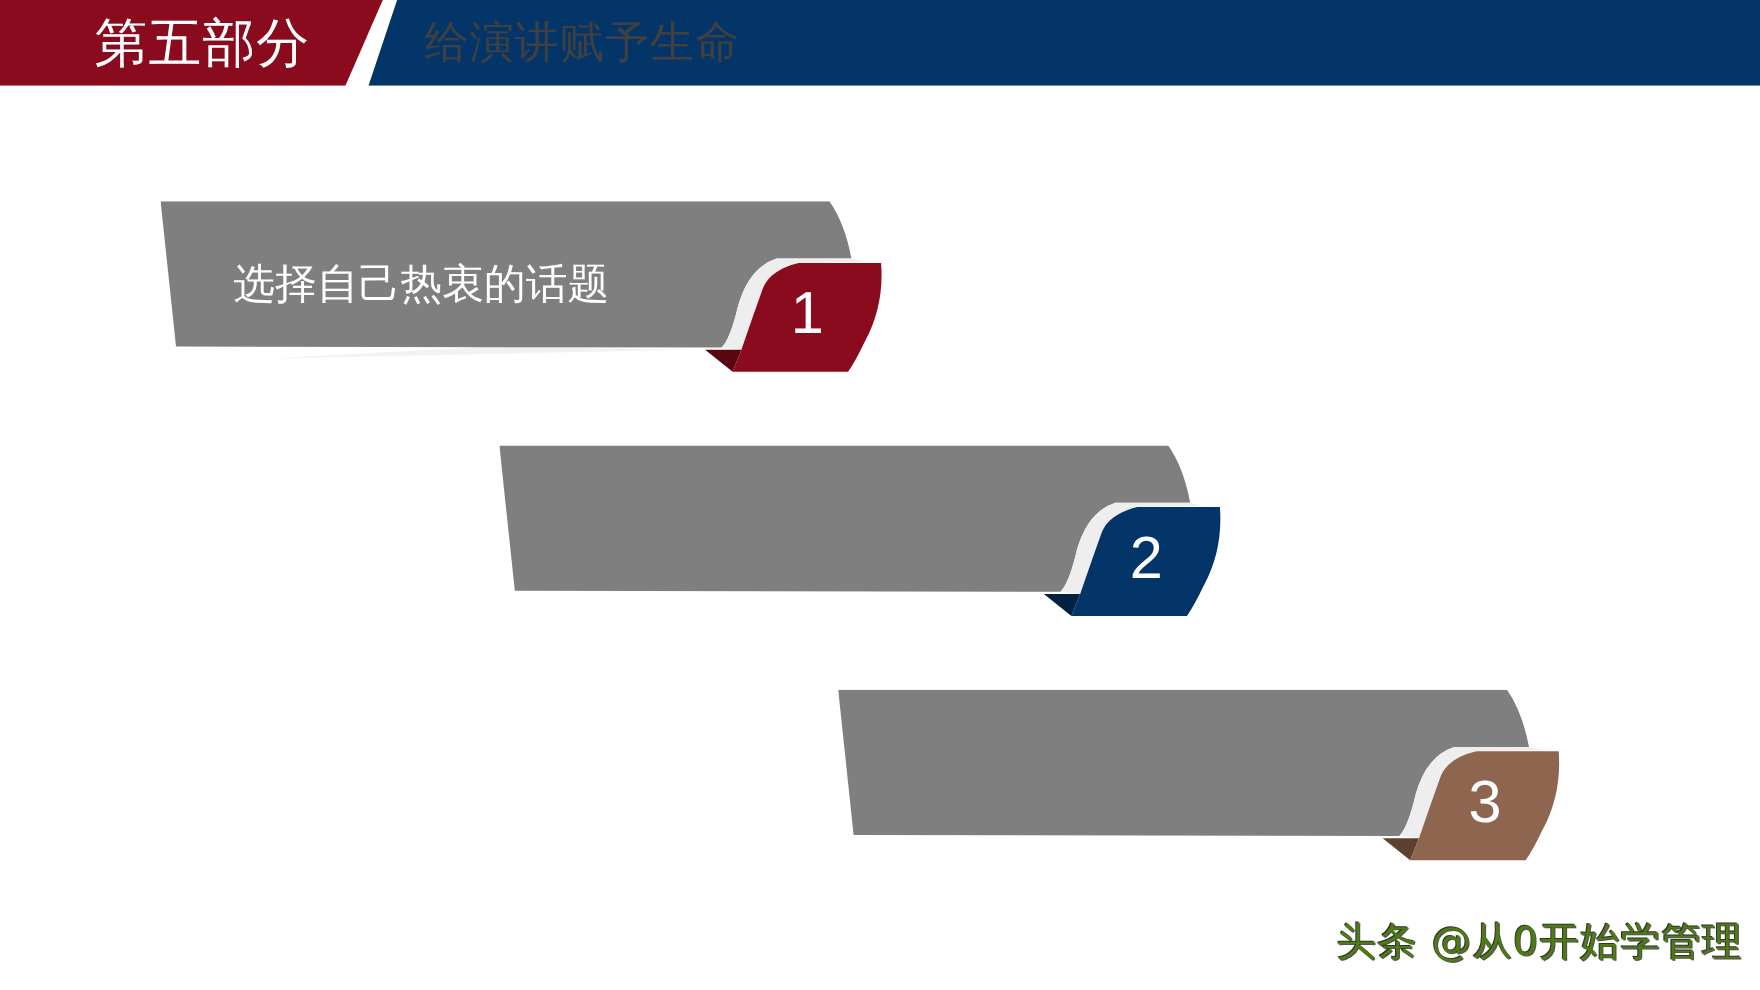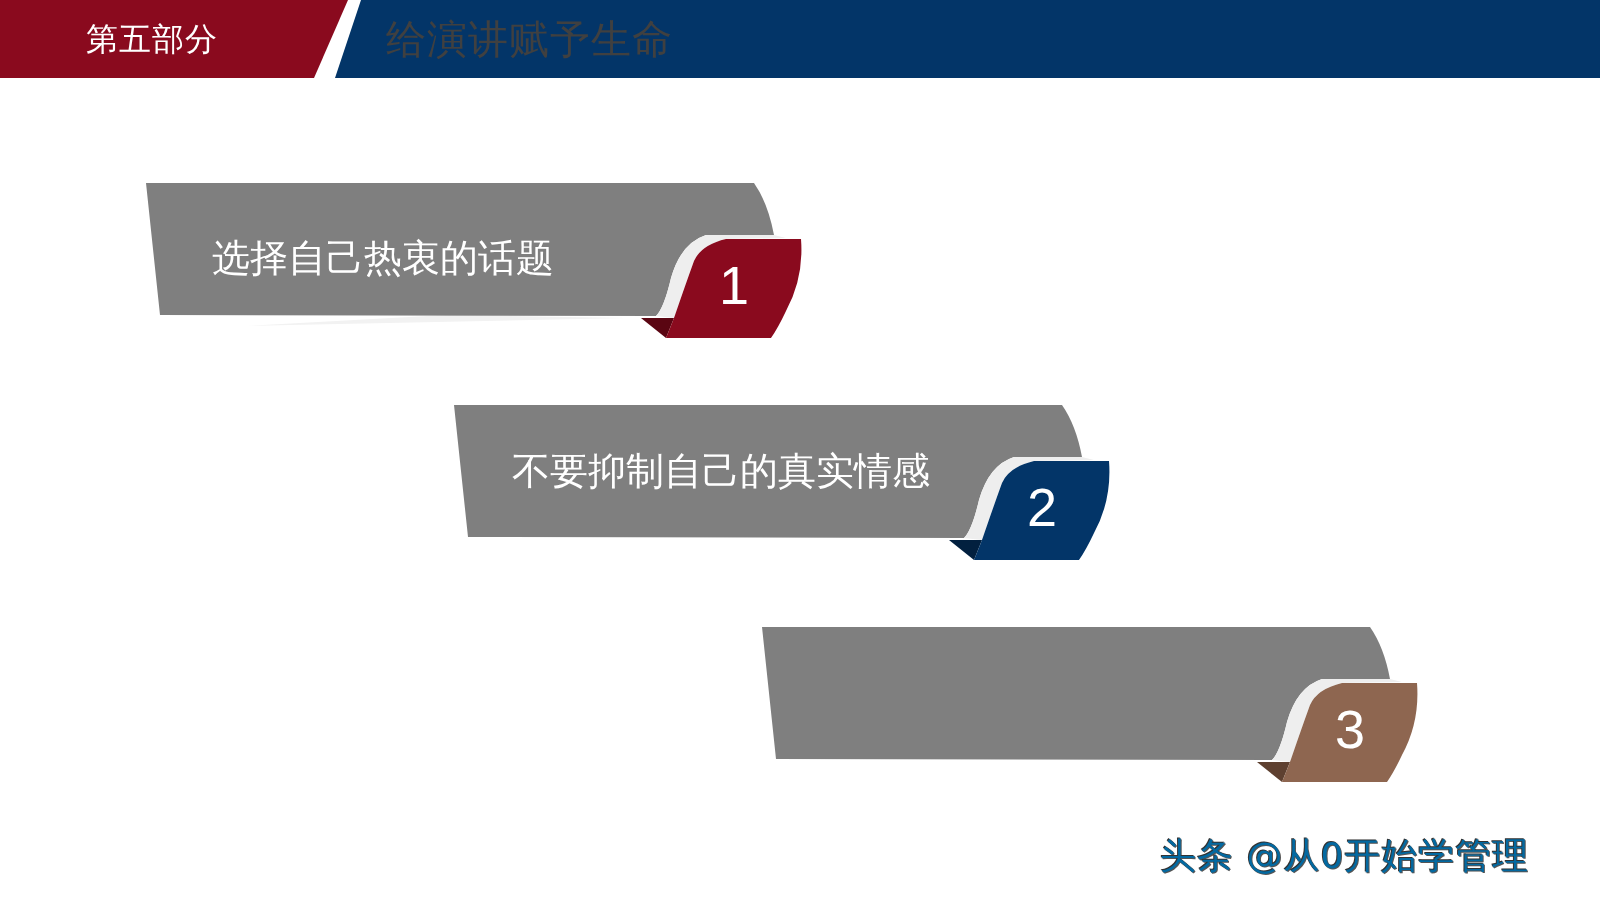--- a/index.html
+++ b/index.html
@@ -5,38 +5,38 @@
   html, body { margin:0; padding:0; }
   body {
     width:1600px; height:900px; position:relative; overflow:hidden;
     background:#ffffff;
     font-family:"DejaVu Sans","Liberation Sans",sans-serif;
   }
   .header { position:absolute; left:0; top:0; width:1600px; height:78px; }
   .header svg { position:absolute; left:0; top:0; }
   .section-label {
     position:absolute; left:86px; top:12px; height:54px; line-height:54px;
-    color:#ffffff; font-size:32px; letter-spacing:1px;
+    color:#ffffff; font-size:48px; letter-spacing:1px;
   }
   .section-title {
     position:absolute; left:386px; top:12px; height:54px; line-height:54px;
     color:#404040; font-size:40px; letter-spacing:1px;
   }
   .card { position:absolute; width:680px; height:170px; }
   .card svg { position:absolute; left:0; top:0; }
   .card-text {
     position:absolute; color:#ffffff; font-size:38px; white-space:nowrap;
     line-height:46px;
   }
   .card-num {
     position:absolute; color:#ffffff; font-size:54px; width:80px; text-align:center;
     font-family:"Liberation Sans","DejaVu Sans",sans-serif; line-height:60px;
   }
   .watermark {
-    position:absolute; left:1160px; top:832px; font-size:36px; color:#0369a1;
+    position:absolute; left:1215px; top:832px; font-size:36px; color:#4d7c0f;
     text-shadow: -1px -1px 0 #333, 1px 1px 0 #555, 0 0 1px #222;
     white-space:nowrap; letter-spacing:1px;
   }
 </style>
 </head>
 <body>
 
 <div class="header">
   <svg width="1600" height="78">
     <polygon points="0,0 348,0 314,78 0,78" fill="#8a0a1e"></polygon>
@@ -58,21 +58,20 @@
   <div class="card-num" style="left:548px; top:72px;">1</div>
 </div>
 
 <div class="card" style="left:454px; top:405px;">
   <svg width="680" height="170">
     <path d="M0,0 L608,0 Q622,20 628,52 L560,52 Q535,60 525,95 Q518,125 510,133 L14,132 Z" fill="#7f7f7f"></path>
     <path d="M628,52 L560,52 Q535,60 525,95 Q518,125 510,133 L528,135 Q540,100 548,78 Q555,62 580,56 L640,55 Z" fill="#eeeeee"></path>
     <polygon points="495,135 528,135 520,155" fill="#02203f"></polygon>
     <path d="M580,56 L655,56 Q658,95 640,128 Q632,145 625,155 L520,155 L528,135 Q540,100 548,78 Q555,62 580,56 Z" fill="#033568"></path>
   </svg>
-  <div class="card-text" style="left:58px; top:43px;">不要抑制自己的真实情感</div>
   <div class="card-num" style="left:548px; top:72px;">2</div>
 </div>
 
 <div class="card" style="left:762px; top:627px;">
   <svg width="680" height="170">
     <path d="M0,0 L608,0 Q622,20 628,52 L560,52 Q535,60 525,95 Q518,125 510,133 L14,132 Z" fill="#7f7f7f"></path>
     <path d="M628,52 L560,52 Q535,60 525,95 Q518,125 510,133 L528,135 Q540,100 548,78 Q555,62 580,56 L640,55 Z" fill="#eeeeee"></path>
     <polygon points="495,135 528,135 520,155" fill="#5e4030"></polygon>
     <path d="M580,56 L655,56 Q658,95 640,128 Q632,145 625,155 L520,155 L528,135 Q540,100 548,78 Q555,62 580,56 Z" fill="#8e6650"></path>
   </svg>

